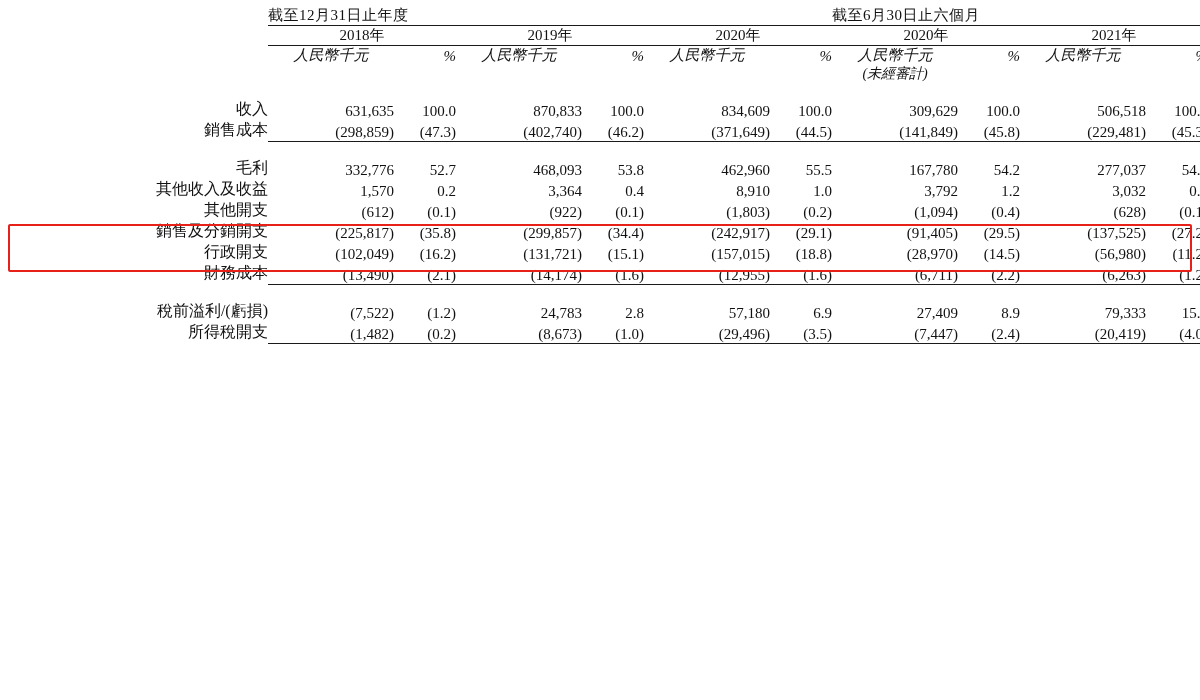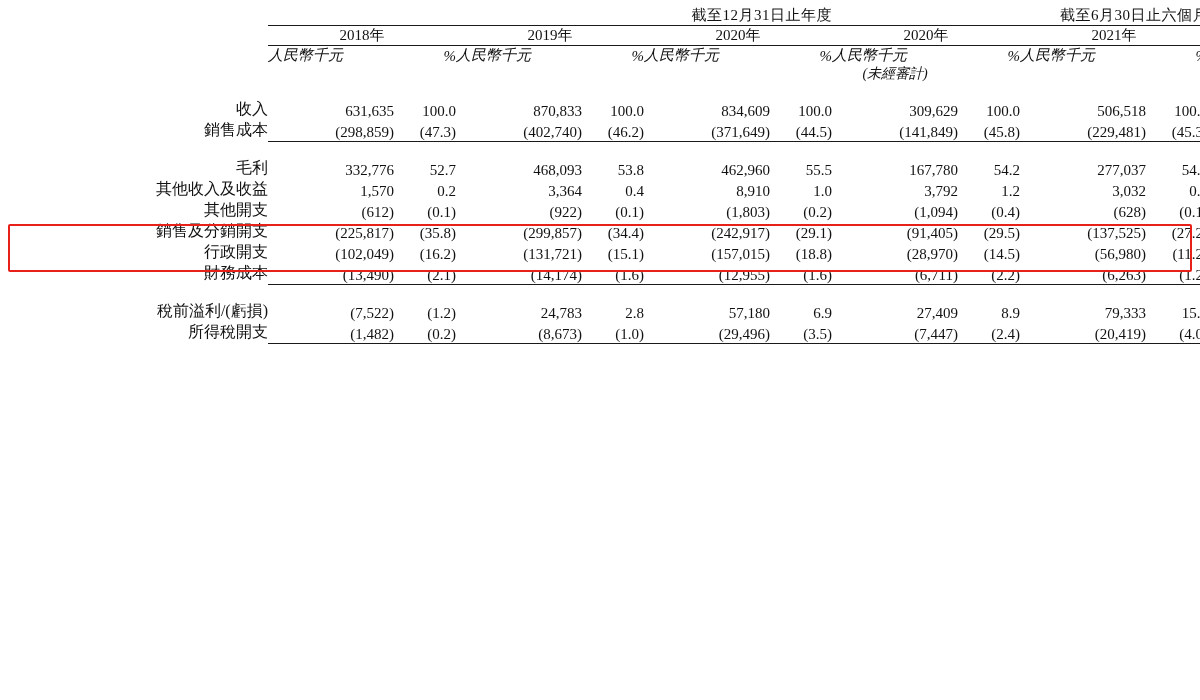--- a/index.html
+++ b/index.html
@@ -31,36 +31,37 @@
     padding: 0;
     vertical-align: bottom;
     font-weight: normal;
   }
   
   col.c-label { width: 248px; }
   col.c-num   { width: 126px; }
   col.c-pct   { width: 62px; }
 
   .grp-head {
-    text-align: right;
+    text-align: left;
     font-size: 15px;
     padding-bottom: 4px;
     letter-spacing: 0.5px;
   }
   .grp-rule {
     height: 1px;
     background: #1a1a1a;
   }
   .grp-rule-cell { padding: 0; height: 1px; }
   .sub-head {
     text-align: center;
     font-size: 15px;
     padding: 7px 0 6px 0;
   }
   .unit-head {
+    text-align: center;
     font-size: 15px;
     padding: 10px 0 2px 0;
     font-style: italic;
   }
   .unit-sub {
     text-align: center;
     font-size: 14px;
     padding: 2px 0 8px 0;
     font-style: italic;
     font-family: Liberation Serif, serif;

